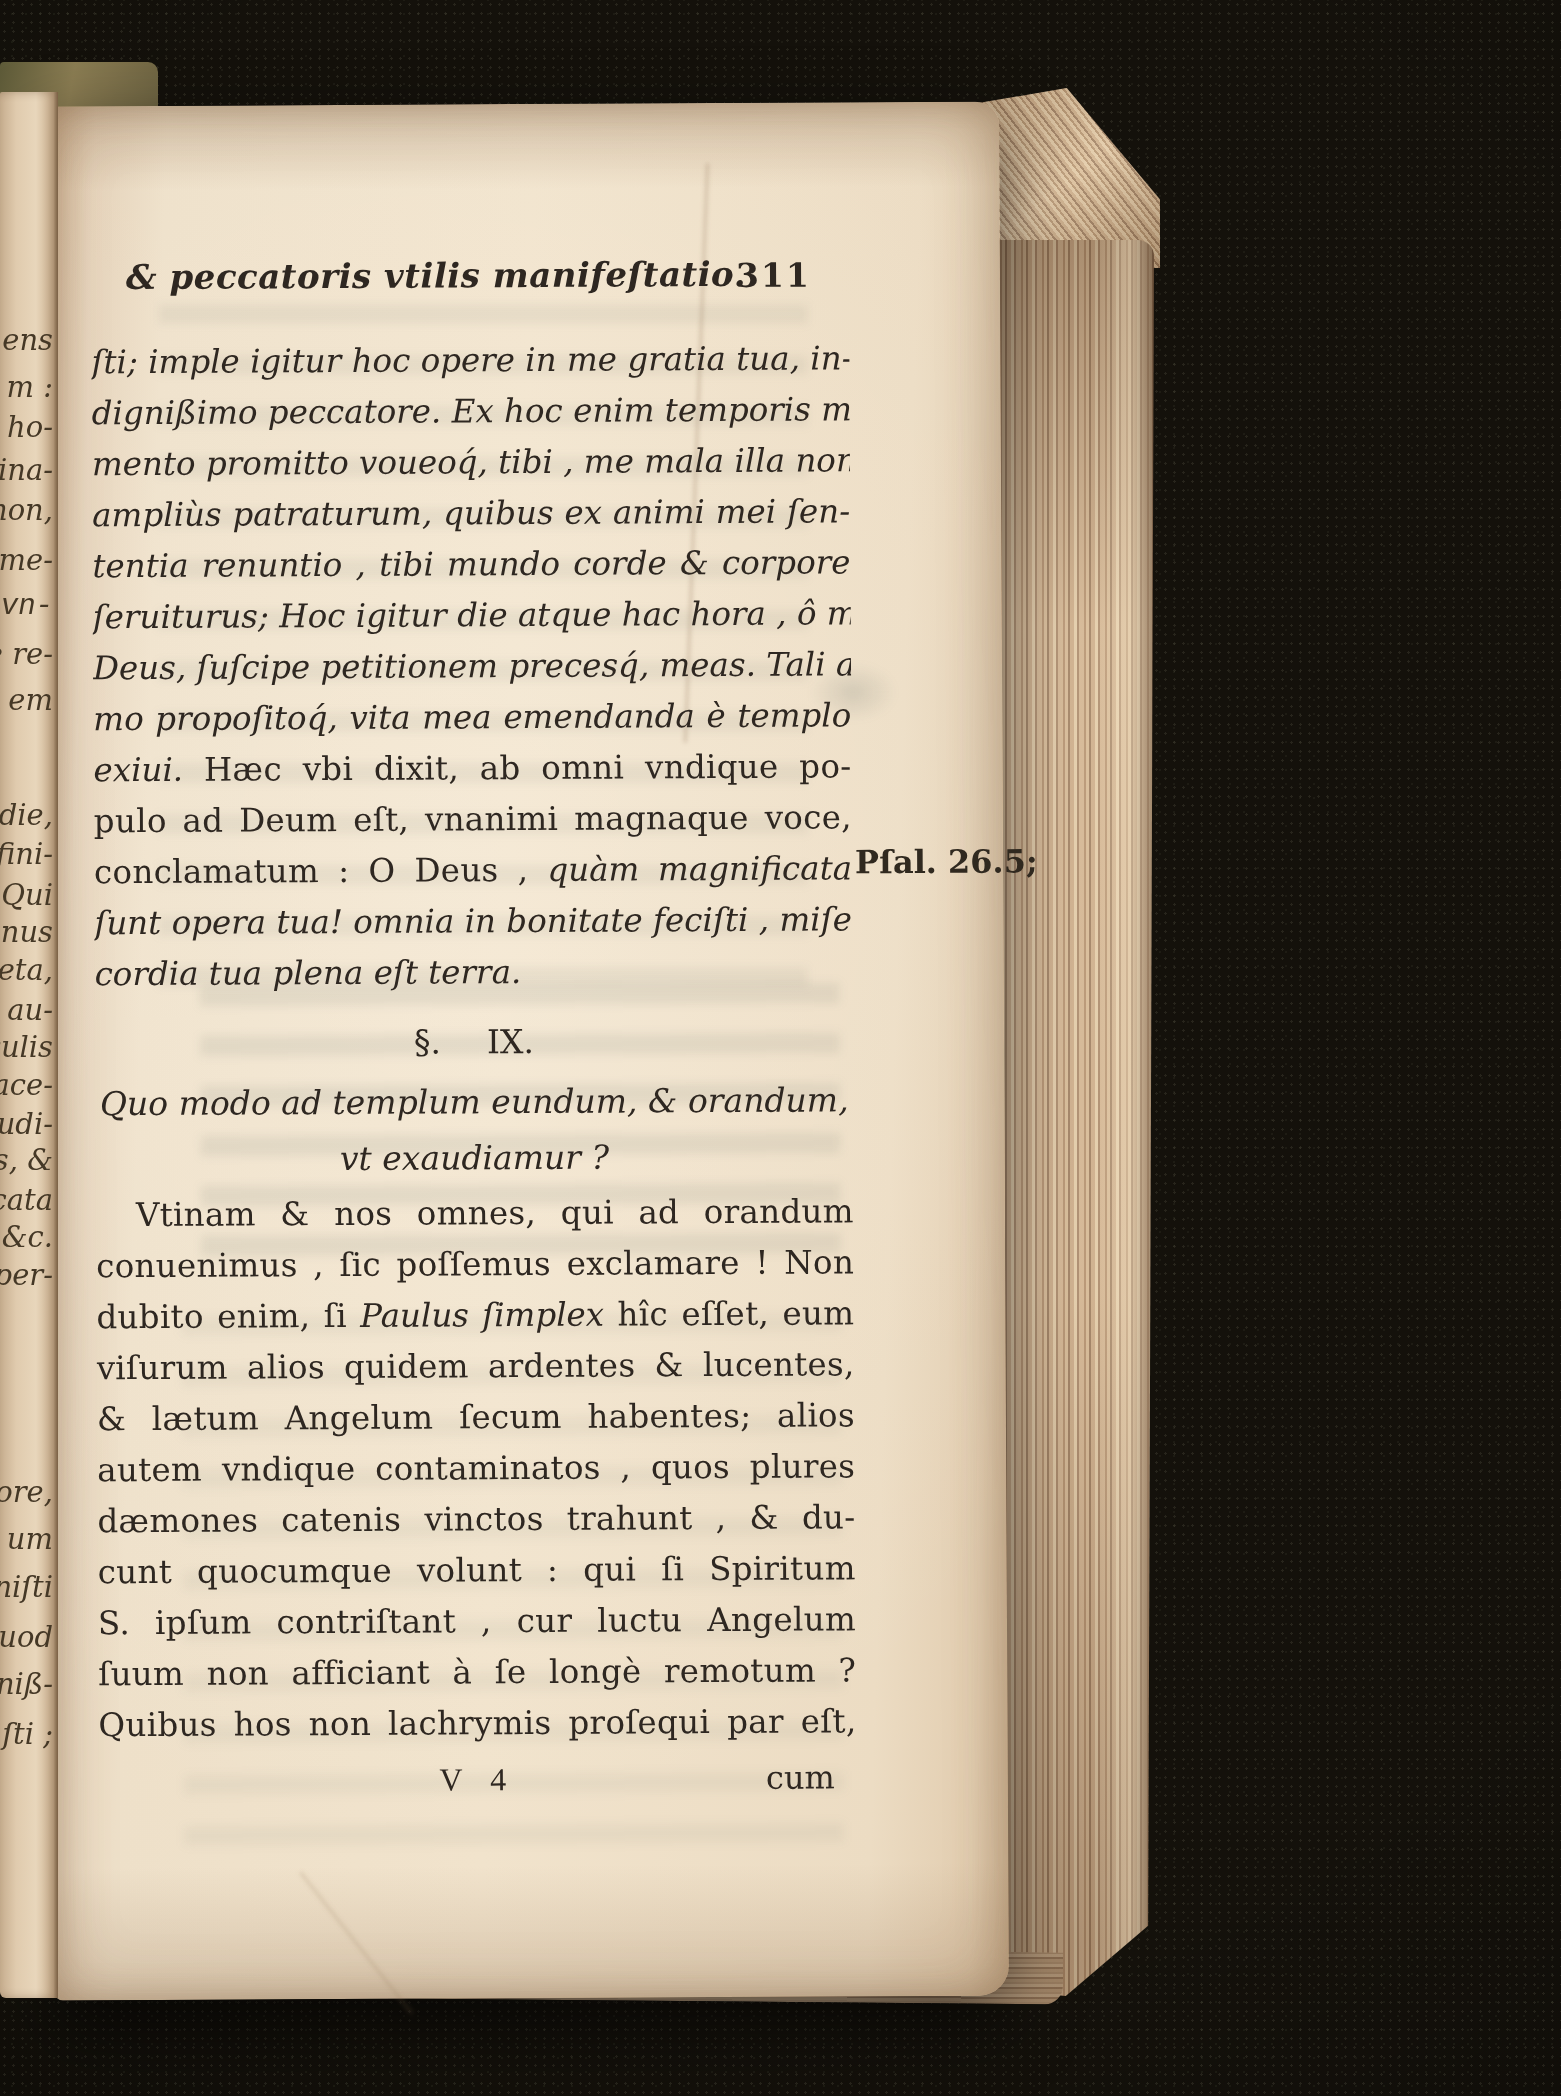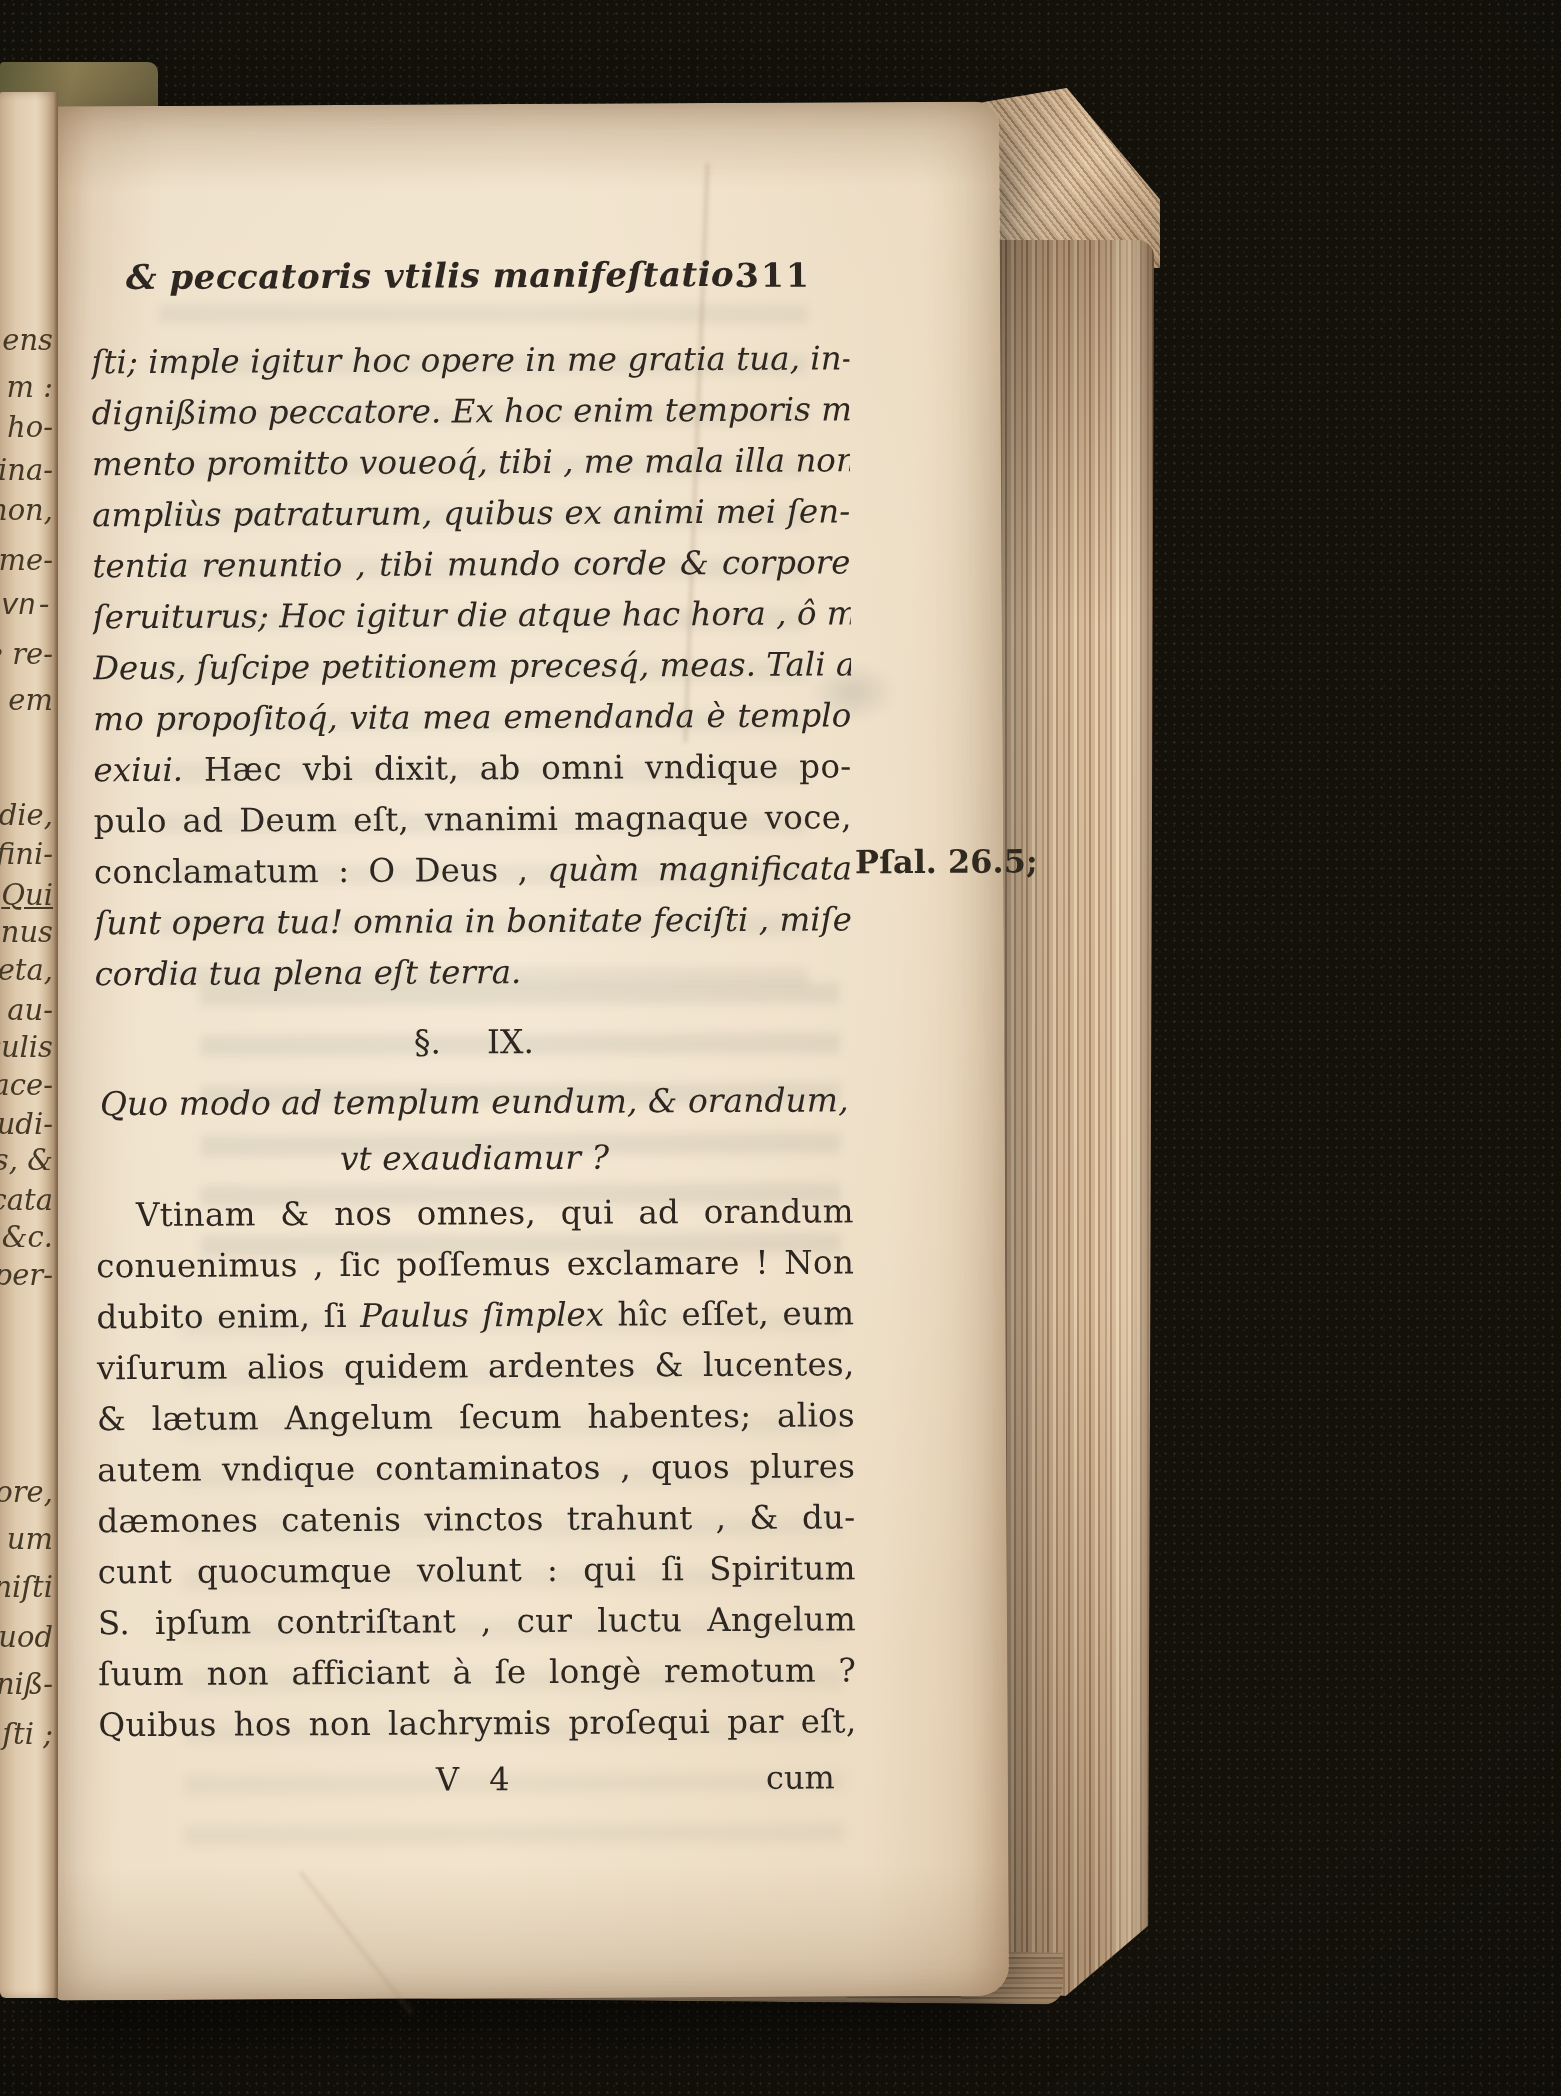--- a/index.html
+++ b/index.html
@@ -74,21 +74,21 @@
   .pagenum{position:absolute;right:38px;top:2px;font:600 33px/44px "DejaVu Serif", serif;letter-spacing:2px;}
   .bline{position:relative;height:51px;font-size:32.5px;line-height:51px;
          text-align:justify;text-align-last:justify;overflow:hidden;white-space:nowrap;}
   .bline.nj{text-align:left;text-align-last:left;}
   .it{font-style:italic;}
   .ro{font-style:normal;letter-spacing:.3px;}
   .secthead{margin-top:16px;height:62px;text-align:center;font:33px/56px "DejaVu Serif", serif;}
   .secthead .gap{display:inline-block;width:46px;}
   .subt{height:56px;text-align:center;font:italic 33px/52px "DejaVu Serif", serif;}
   .sigline{position:relative;height:56px;margin-top:4px;font:32px/52px "DejaVu Serif", serif;}
-  .sig{position:absolute;left:50%;transform:translateX(-50%);letter-spacing:10px;}
+  .sig{position:absolute;left:50%;transform:translateX(-50%);letter-spacing:10px;font-family:Liberation Serif, serif;}
   .catch{position:absolute;right:22px;}
   .mnote{position:absolute;left:806px;top:740px;z-index:5;font:600 32px/40px "DejaVu Serif", serif;color:#30291f;white-space:nowrap;}
   
   .fraglayer{position:absolute;left:0;top:0;width:58px;height:2096px;z-index:4;}
   .frag{position:absolute;right:5px;font:italic 29px/34px "DejaVu Serif", serif;color:#453826;white-space:nowrap;}
 </style>
 </head>
 <body>
 
 <div id="scene">
@@ -163,21 +163,21 @@
       <div class="frag" style="top: 370px;">m :</div>
       <div class="frag" style="top: 410px;">ho-</div>
       <div class="frag" style="top: 453px;">ina-</div>
       <div class="frag" style="top: 493px;">non,</div>
       <div class="frag" style="top: 543px;">me-</div>
       <div class="frag" style="top: 590px; font-family: Liberation Mono, monospace;">vn-</div>
       <div class="frag" style="top: 637px;">è re-</div>
       <div class="frag" style="top: 683px;">em</div>
       <div class="frag" style="top: 798px;">die,</div>
       <div class="frag" style="top: 837px;">fini-</div>
-      <div class="frag" style="top: 878px; text-decoration: underline;">Qui</div>
+      <div class="frag" style="top: 878px;">Qui</div>
       <div class="frag" style="top: 915px;">gnus</div>
       <div class="frag" style="top: 953px;">eta,</div>
       <div class="frag" style="top: 993px;">au-</div>
       <div class="frag" style="top: 1030px;">culis</div>
       <div class="frag" style="top: 1068px;">face-</div>
       <div class="frag" style="top: 1107px;">udi-</div>
       <div class="frag" style="top: 1143px;">s, &amp;</div>
       <div class="frag" style="top: 1183px;">cata</div>
       <div class="frag" style="top: 1220px;">&amp;c.</div>
       <div class="frag" style="top: 1258px;">per-</div>

